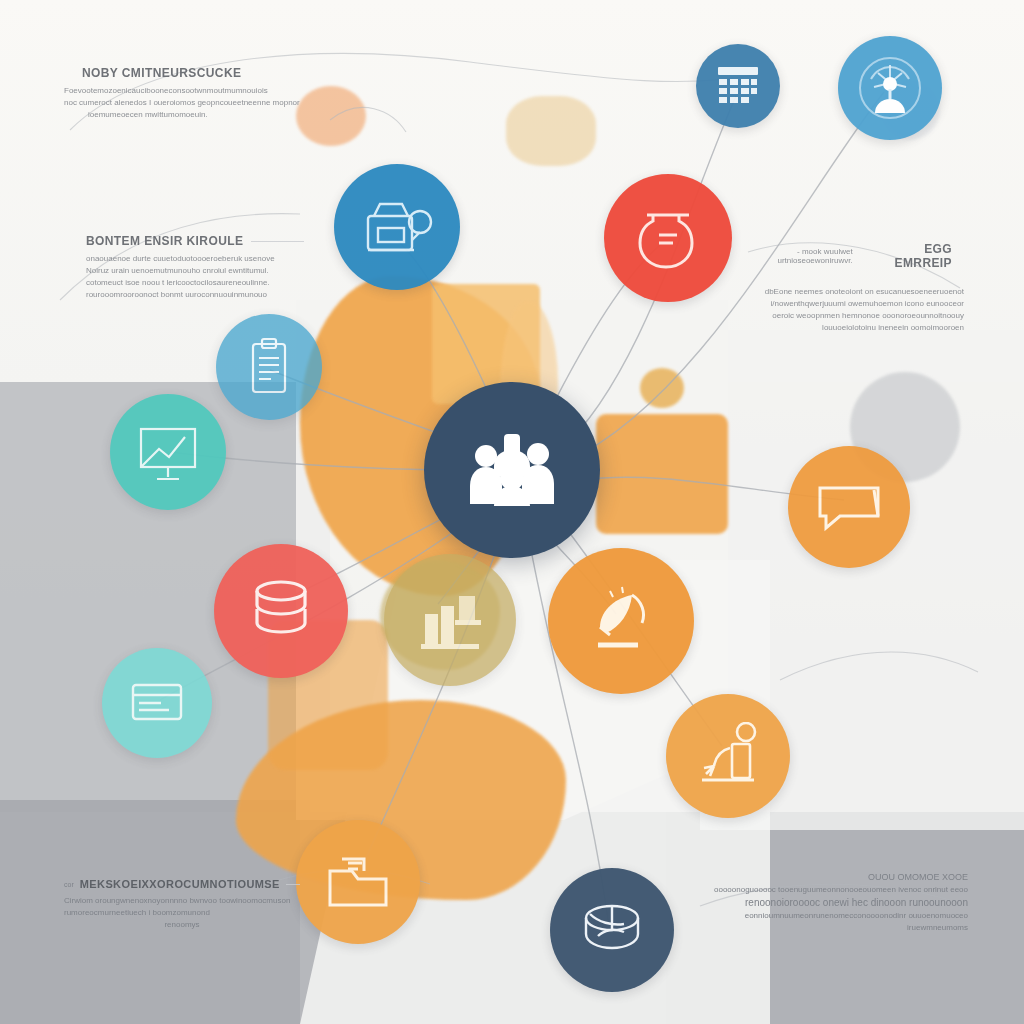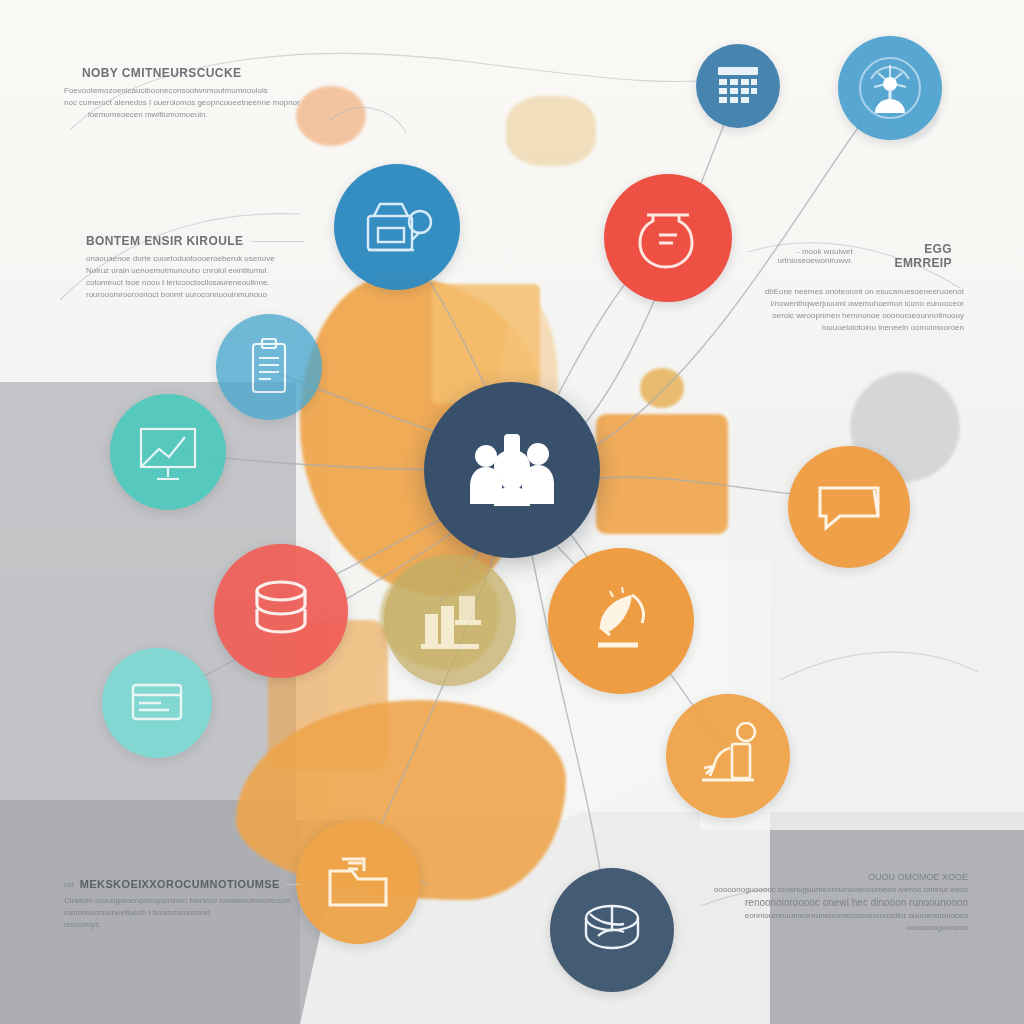--- a/index.html
+++ b/index.html
@@ -324,24 +324,24 @@
 
   <div class="tblock align-left ondark" style="left:64px;top:878px;width:236px;">
     <div style="display:flex;align-items:center;gap:6px;">
       <div class="t-line" style="font-size:7px;margin:0;">cor</div>
       <div class="t-title" style="font-size:11px;margin:0;">MEKSKOEIXXOROCUMNOTIOUMSE</div>
       <div class="rule" style="flex:1;"></div>
     </div>
     <div style="height:6px;"></div>
     <div class="t-line" style="font-size:8px;">Cirwiom oroungwnenoxnoyonnnno  bwnvoo toowinoomocmuson</div>
     <div class="t-line" style="font-size:8px;text-align:left;">rumoreocmurneetiuech i boomzomunond</div>
-    <div class="t-line" style="font-size:8px;text-align:left;">renoomys</div>
+    <div class="t-line" style="font-size:8px;text-align:center;">renoomys</div>
   </div>
 
   <div class="tblock align-right ondark" style="left:688px;top:872px;width:280px;">
     <div class="t-line" style="font-size:9px;">OUOU  OMOMOE XOOE</div>
     <div class="t-line" style="font-size:8px;">ooooonoguooooc tooenuguumeonnonooeouomeen ivenoc onrinut eeoo</div>
     <div class="t-line" style="font-size:10px;">renoonoiorooooc  onewi hec dinooon runoounooon</div>
     <div class="t-line" style="font-size:8px;">eonnioumnuumeonrunenomecconoooonodinr ouuoenomuoceo</div>
-    <div class="t-line" style="font-size:8px;">ooooonoguooooc</div>
+    <div class="t-line" style="font-size:8px;">iruewmneumoms</div>
   </div>
 
 </div>
 
 </body></html>

